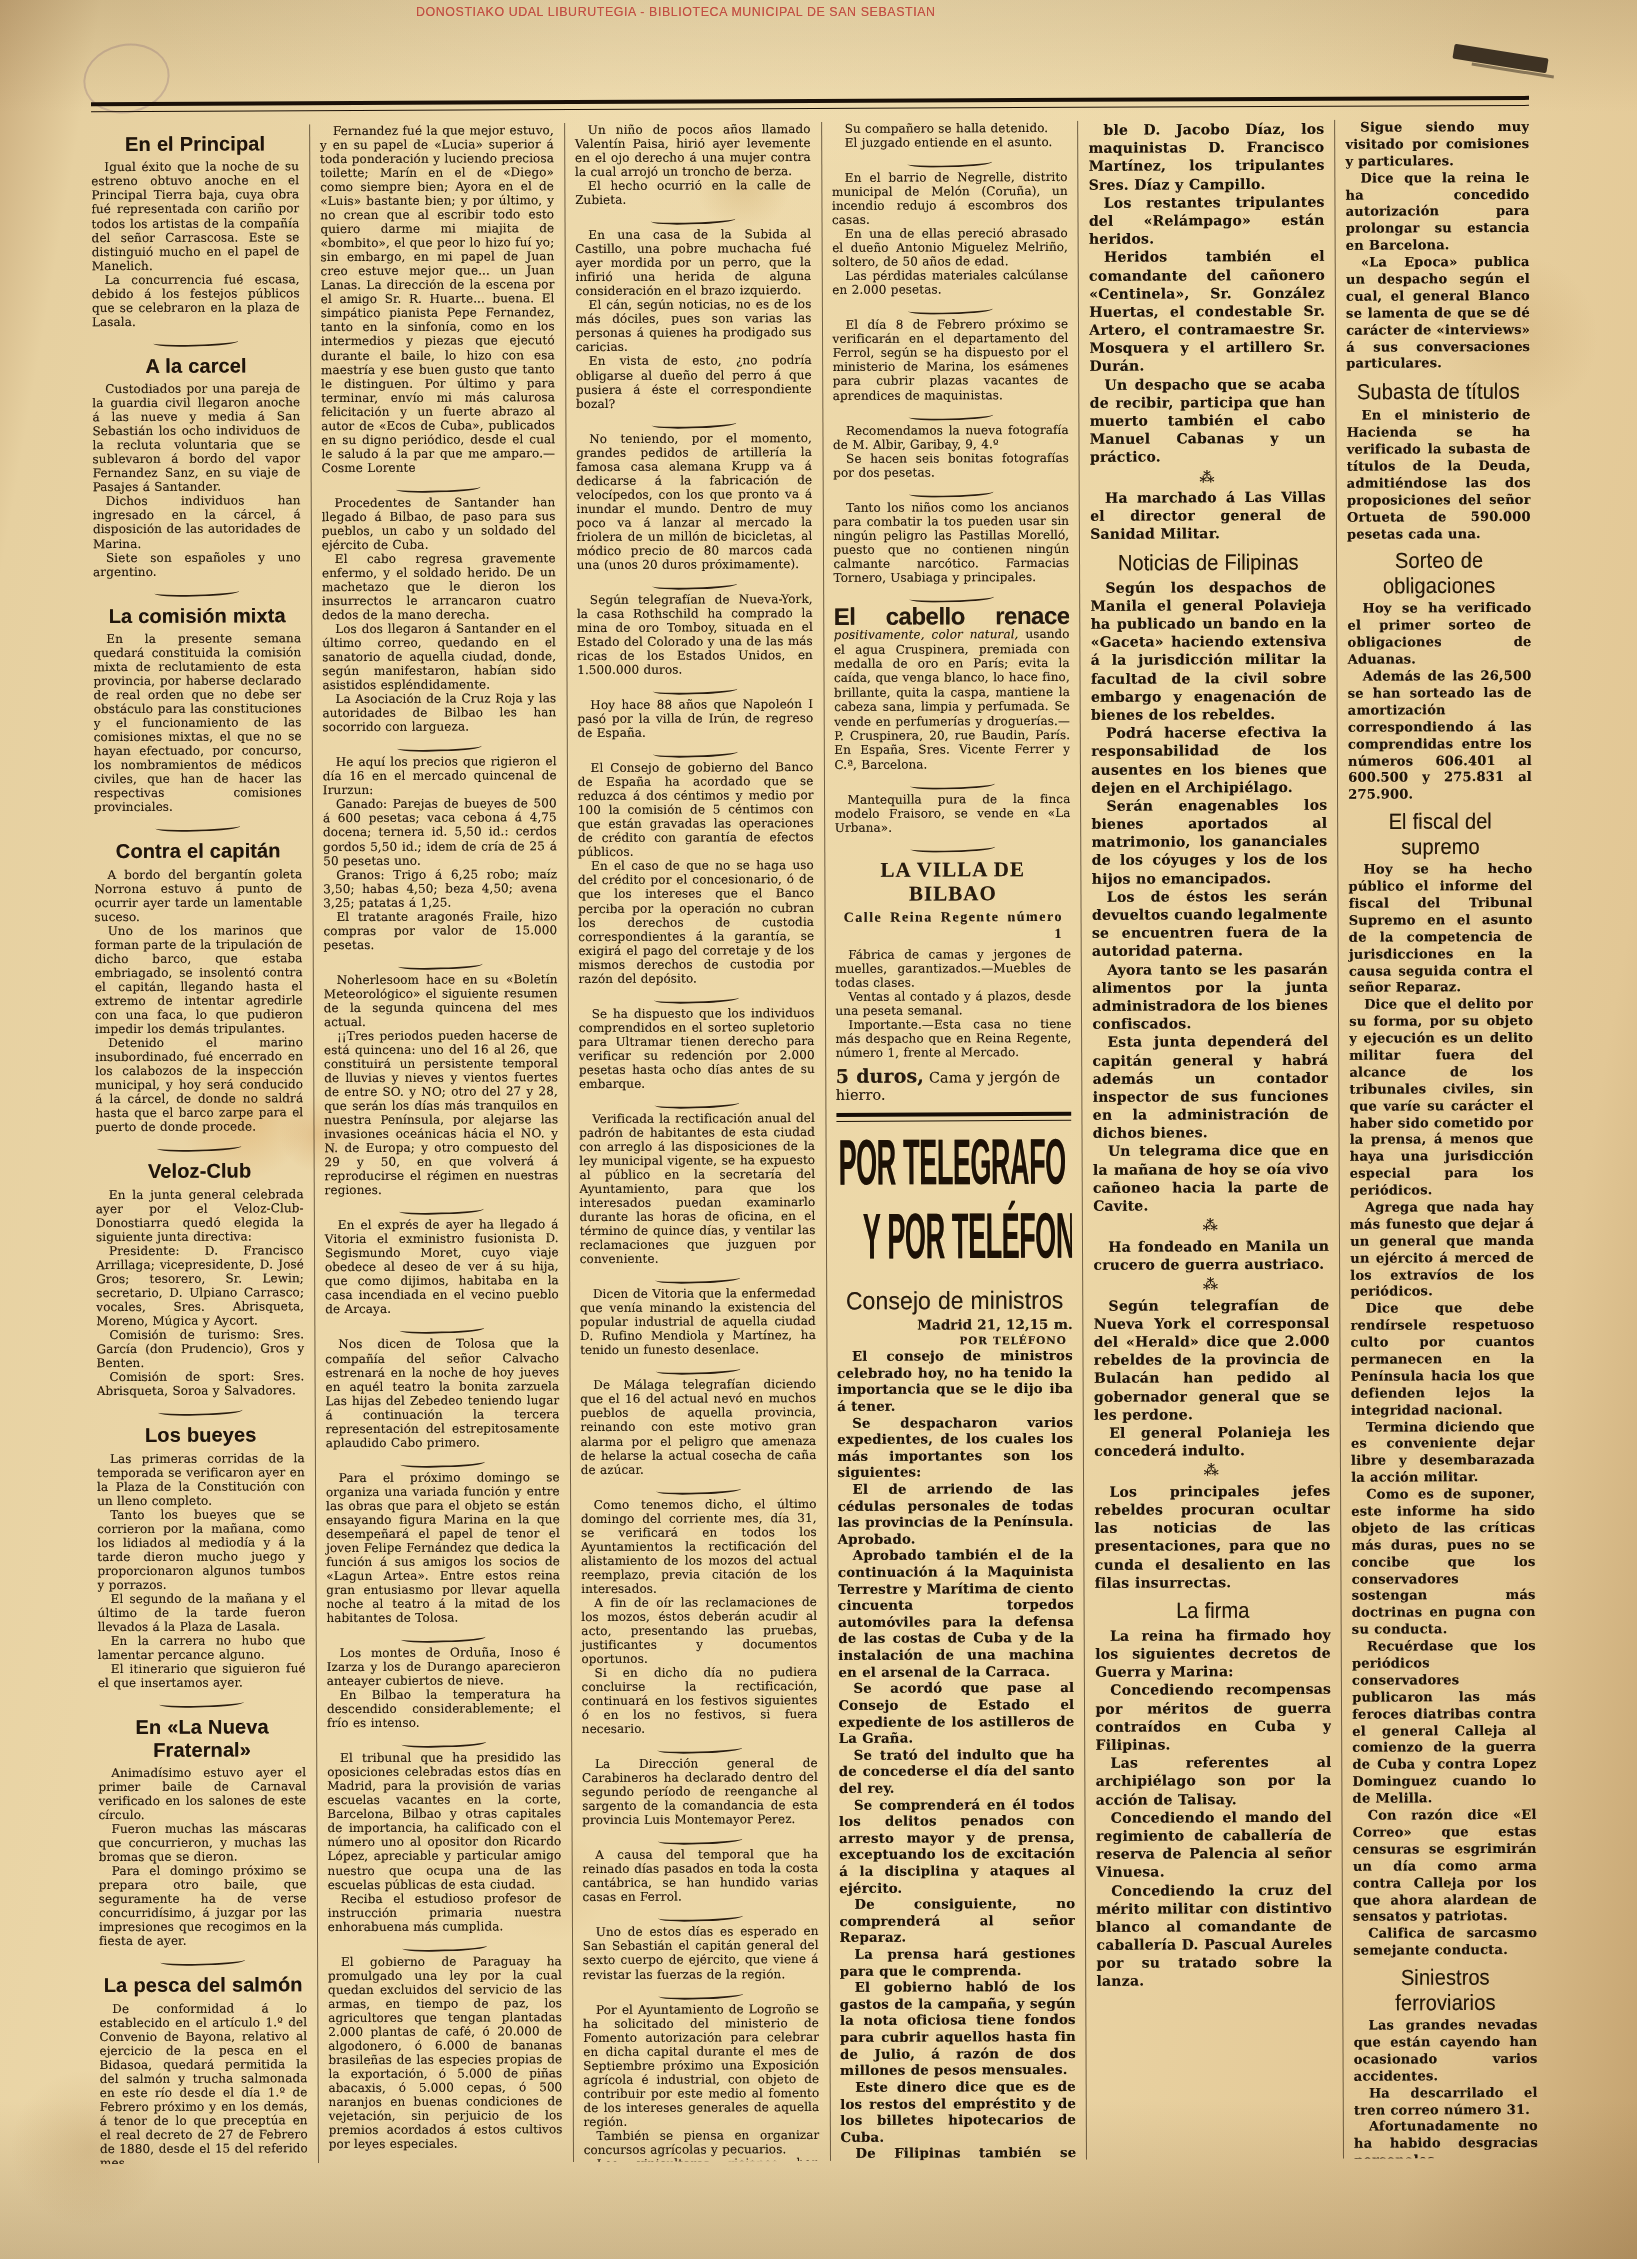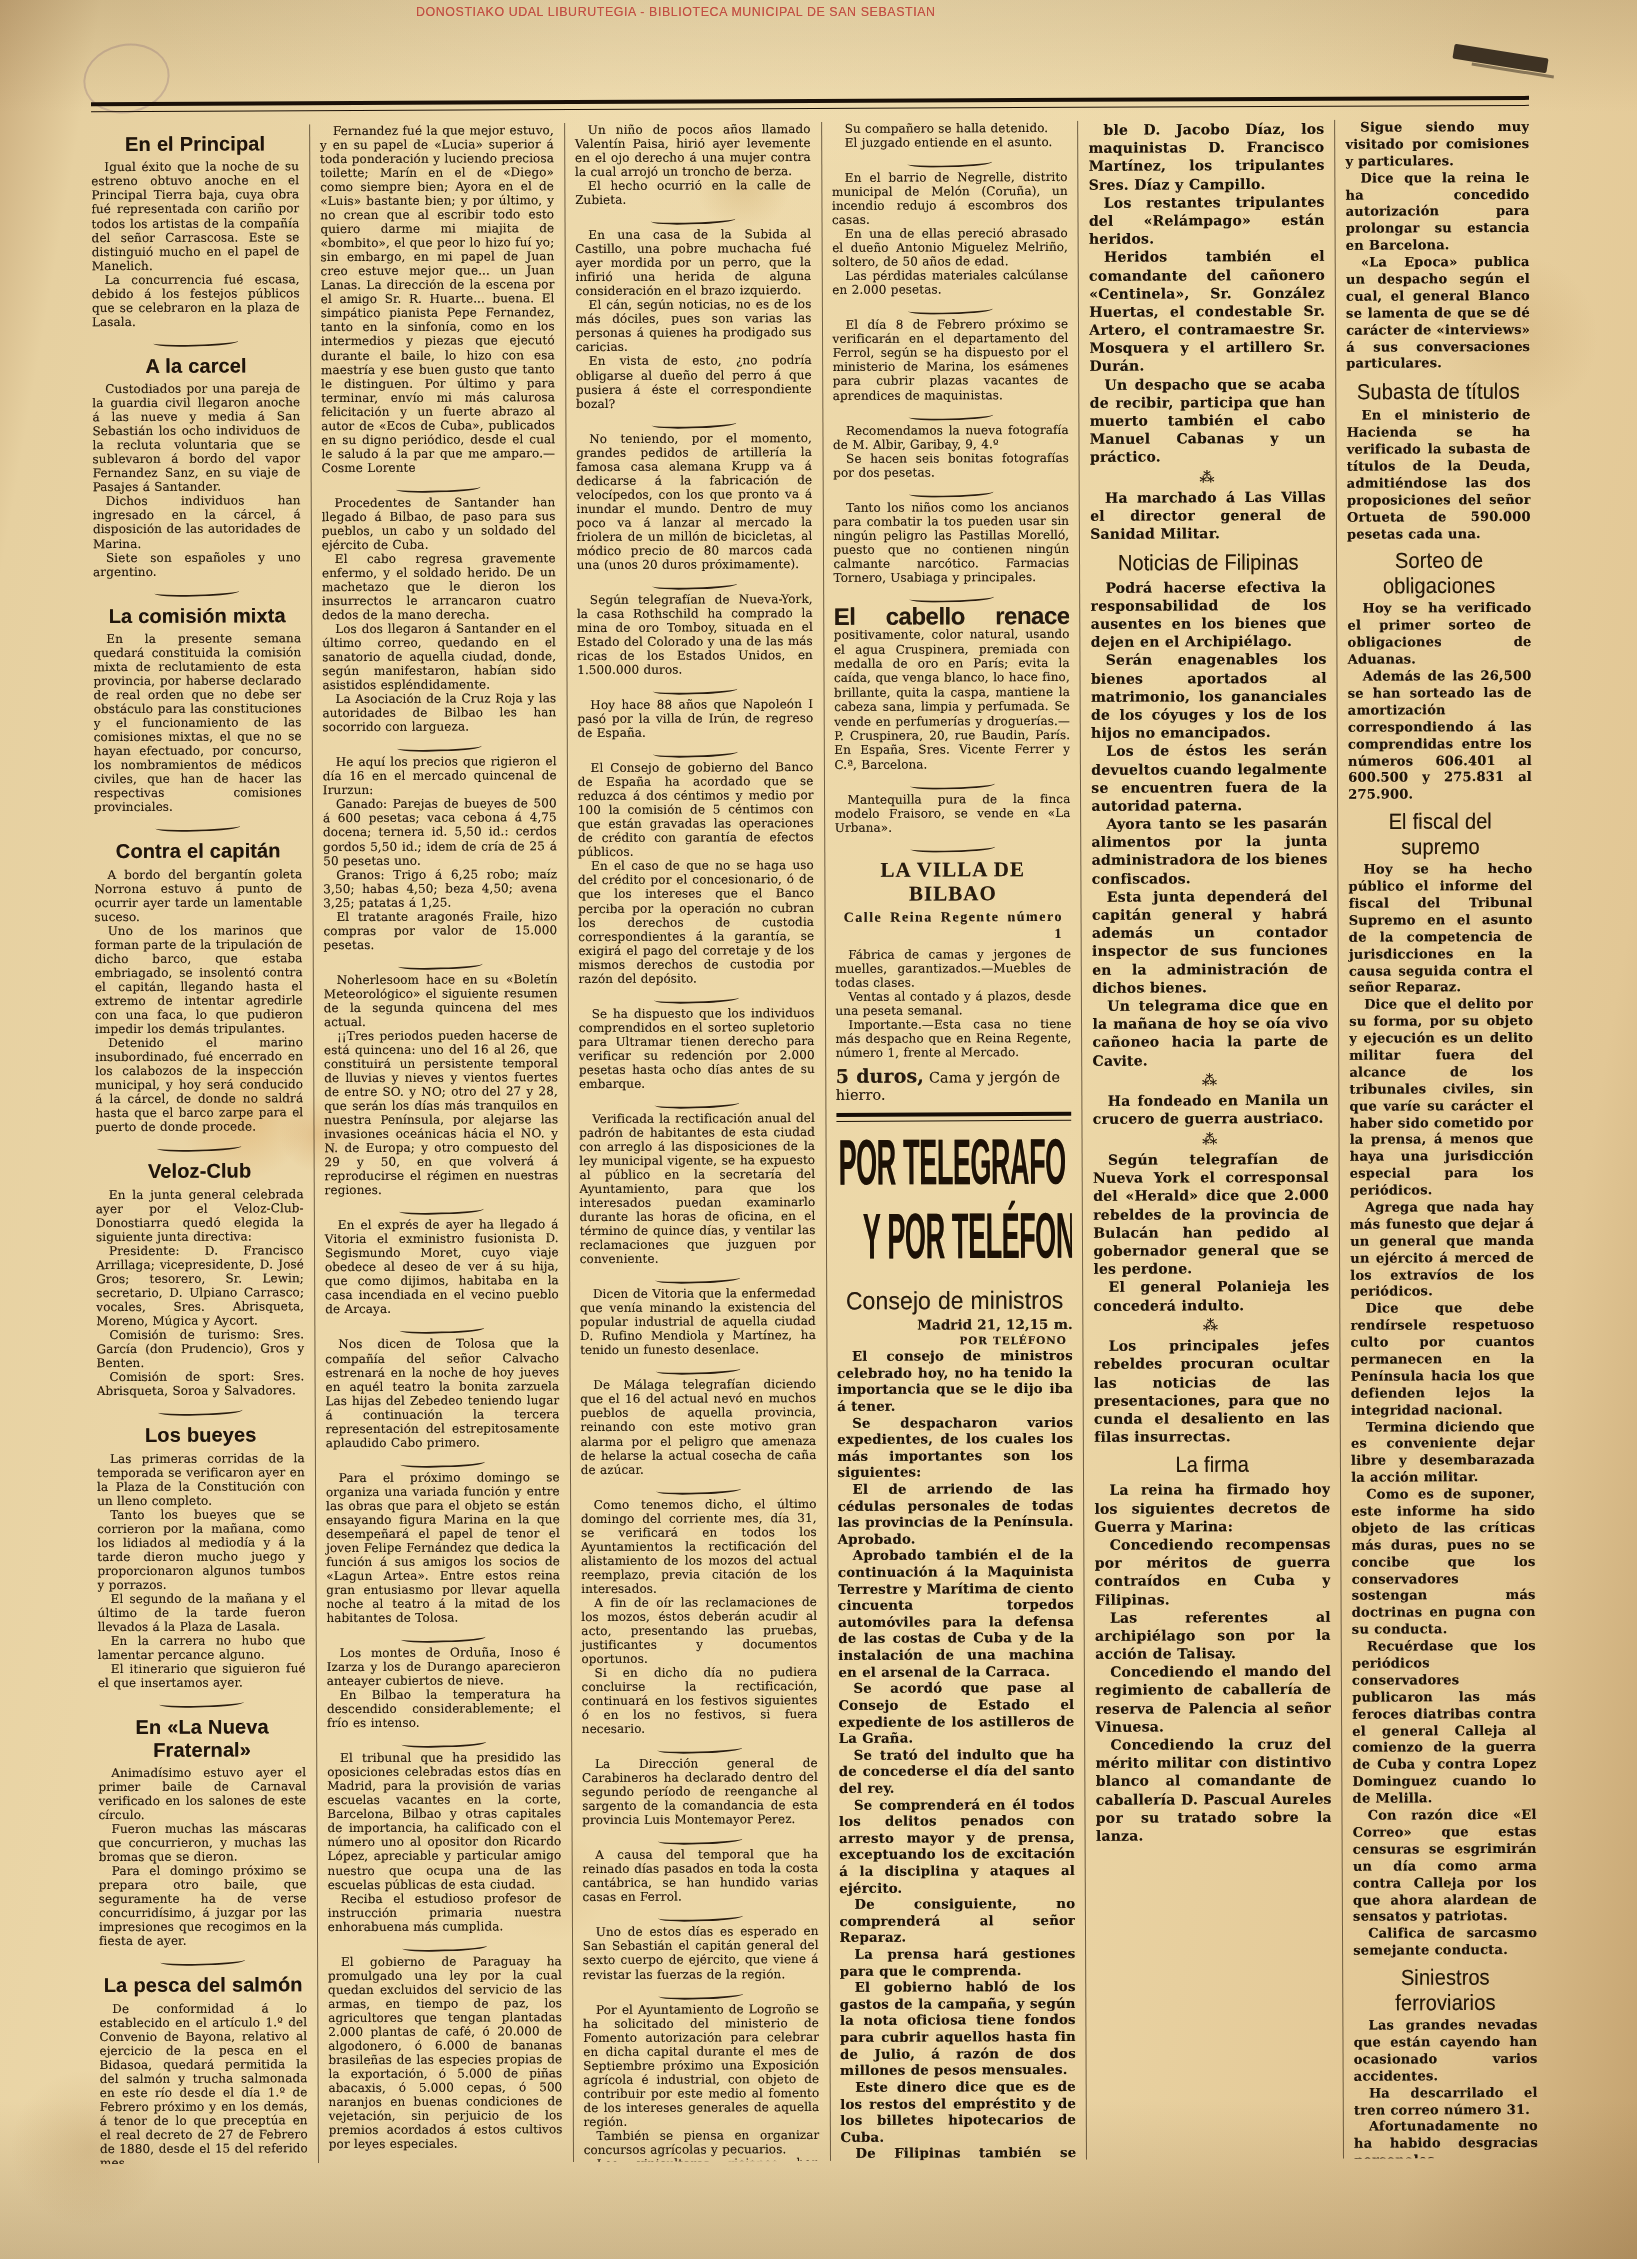--- a/index.html
+++ b/index.html
@@ -51,21 +51,21 @@
   .sep{width:85px;height:9px;margin:7px auto 3px;border-bottom:2.5px solid #2a1d0f;
     border-radius:0 0 100% 100%/0 0 9px 9px;transform:rotate(-1.5deg);}
   .rule2{height:4px;border-top:4px solid #170e06;border-bottom:1.5px solid #170e06;margin:10px 0 6px;}
   .display{position:relative;height:149px;margin:2px 0 8px;}
   .dline{position:absolute;font:700 30px/1 "Liberation Sans",sans-serif;letter-spacing:-0.5px;color:#1c1106;
     transform:scale(.9,2.15);transform-origin:left top;white-space:nowrap;}
   .dline0{left:2px;top:3px;}
   .dline1{left:26px;top:77px;}
   .cabp{margin:2px 0;text-align:justify;font-size:12px;line-height:1.2;}
   .cablead{font:700 24px/.9 "Liberation Sans",sans-serif;letter-spacing:-0.5px;}
-  .cabital{}
+  .cabital{font-style:italic;}
   .bilbao{margin:5px 0 0;}
   .btitle{font:700 21px/1.15 "Liberation Serif",serif;text-align:center;letter-spacing:1px;}
   .bsub{font:700 14px/1.25 "Liberation Serif",serif;text-align:right;letter-spacing:1.5px;word-spacing:3px;margin:2px 8px 4px;}
   .duros{margin:7px 0 2px;font-size:14.4px;text-indent:0;}
   .dlead{font:700 19px/1 "DejaVu Serif",serif;}
 </style>
 </head>
 <body>
 
 <div class="page">
@@ -235,20 +235,21 @@
           <p class="tp">De Filipinas también se habló, ocupándose de un telegrama oficial del general Polavieja diciendo que espera solo la llegada de las brigadas para emprender las operaciones contra Cavite.</p>
         </div>
       <div class="col" data-col="4">
           <p class="tp">ble D. Jacobo Díaz, los maquinistas D. Francisco Martínez, los tripulantes Sres. Díaz y Campillo.</p>
           <p class="tp">Los restantes tripulantes del «Relámpago» están heridos.</p>
           <p class="tp">Heridos también el comandante del cañonero «Centinela», Sr. González Huertas, el condestable Sr. Artero, el contramaestre Sr. Mosquera y el artillero Sr. Durán.</p>
           <p class="tp">Un despacho que se acaba de recibir, participa que han muerto también el cabo Manuel Cabanas y un práctico.</p>
           <div class="stars">⁂</div>
           <p class="tp">Ha marchado á Las Villas el director general de Sanidad Militar.</p>
           <div class="h2">Noticias de Filipinas</div>
+          <p class="tp">Según los despachos de Manila el general Polavieja ha publicado un bando en la «Gaceta» haciendo extensiva á la jurisdicción militar la facultad de la civil sobre embargo y enagenación de bienes de los rebeldes.</p>
           <p class="tp">Podrá hacerse efectiva la responsabilidad de los ausentes en los bienes que dejen en el Archipiélago.</p>
           <p class="tp">Serán enagenables los bienes aportados al matrimonio, los gananciales de los cóyuges y los de los hijos no emancipados.</p>
           <p class="tp">Los de éstos les serán devueltos cuando legalmente se encuentren fuera de la autoridad paterna.</p>
           <p class="tp">Ayora tanto se les pasarán alimentos por la junta administradora de los bienes confiscados.</p>
           <p class="tp">Esta junta dependerá del capitán general y habrá además un contador inspector de sus funciones en la administración de dichos bienes.</p>
           <p class="tp">Un telegrama dice que en la mañana de hoy se oía vivo cañoneo hacia la parte de Cavite.</p>
           <div class="stars">⁂</div>
           <p class="tp">Ha fondeado en Manila un crucero de guerra austriaco.</p>
           <div class="stars">⁂</div>
           <p class="tp">Según telegrafían de Nueva York el corresponsal del «Herald» dice que 2.000 rebeldes de la provincia de Bulacán han pedido al gobernador general que se les perdone.</p>

